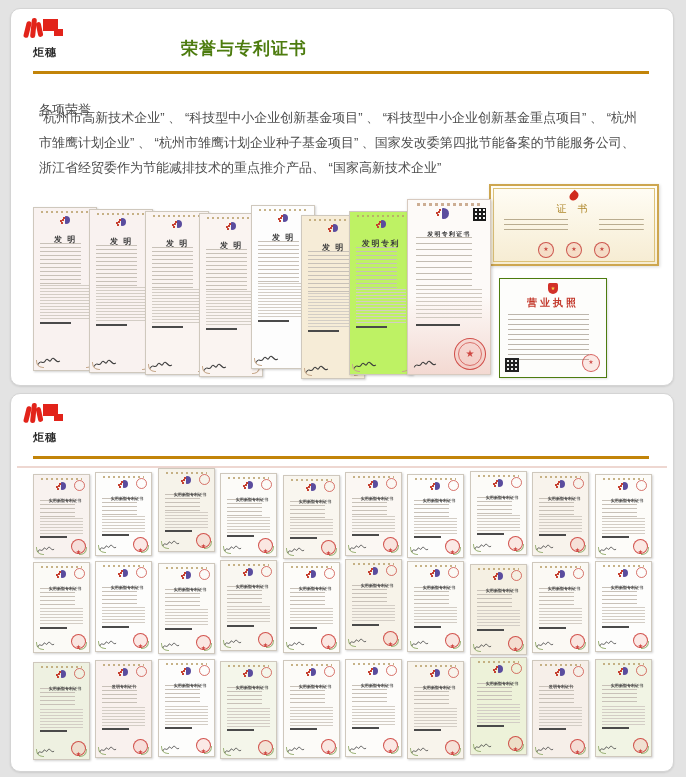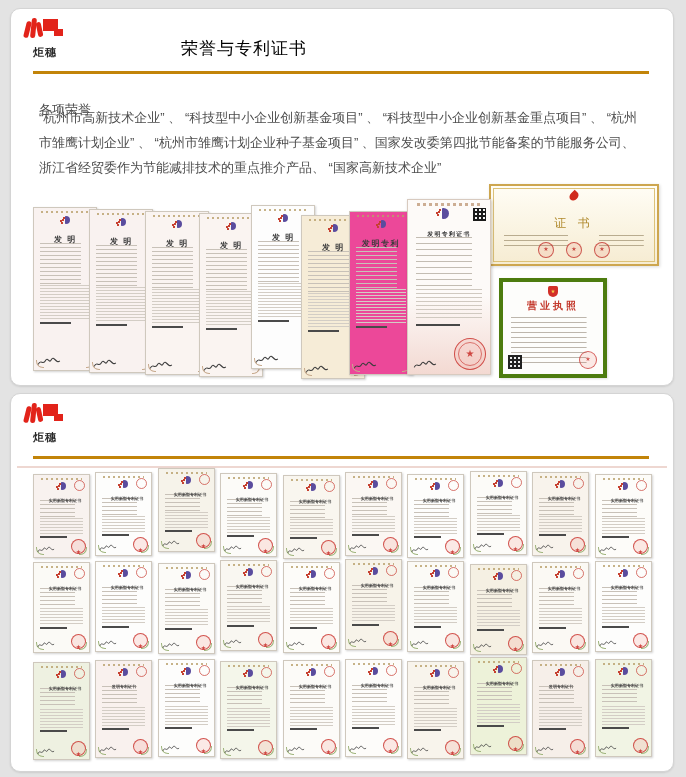--- a/index.html
+++ b/index.html
@@ -11,21 +11,21 @@
   
   .logo{position:absolute;left:12px;top:8px;width:52px;}
   .logo-mark{position:relative;width:44px;height:26px;}
   .logo-mark i{position:absolute;width:5px;height:17px;background:#e2231a;border-radius:3px;}
   .logo-mark .f1{left:2px;top:4px;transform:rotate(14deg);}
   .logo-mark .f2{left:8px;top:1px;transform:rotate(6deg);height:20px;}
   .logo-mark .f3{left:14px;top:5px;transform:rotate(-12deg);height:15px;}
   .logo-mark .sq{position:absolute;left:20px;top:2px;width:15px;height:12px;background:#e2231a;}
   .logo-mark .sq2{position:absolute;left:31px;top:12px;width:9px;height:7px;background:#e2231a;}
   .logo-text{width:44px;text-align:center;font-size:11px;font-weight:bold;color:#2a2a2a;letter-spacing:1px;margin-top:2px;}
-  .s-title{position:absolute;top:28px;width:266px;text-align:center;font-size:17px;font-weight:normal;color:#000000;letter-spacing:1px;}
+  .s-title{position:absolute;top:28px;width:266px;text-align:center;font-size:17px;font-weight:bold;color:#4d7c0f;letter-spacing:1px;}
   #slide1 .s-title{left:100px;}
   #slide2 .s-title{left:70px;}
   .rule{position:absolute;left:22px;top:62px;width:616px;height:3px;background:#c28409;}
 
   
   .s1-head{position:absolute;left:28px;top:92px;font-size:13px;color:#4d4d4d;}
   .s1-body{position:absolute;left:28px;top:96px;width:608px;font-size:13px;line-height:25px;color:#4d4d4d;}
 
   
   .mc{position:absolute;box-sizing:border-box;border:1px solid #cfc8bd;box-shadow:1px 1px 2px rgba(0,0,0,.18);padding:2px 3px;background:#fbfaf7;}
@@ -68,28 +68,28 @@
   .bc-foot{position:absolute;left:5px;right:4px;bottom:4px;display:flex;justify-content:space-between;align-items:flex-end;}
   .bc-seal{width:30px;height:30px;border:1px solid rgba(200,45,40,.8);border-radius:50%;background:rgba(235,90,75,.10);position:relative;}
   .bc-seal::before{content:'';position:absolute;left:3px;top:3px;right:3px;bottom:3px;border:1px solid rgba(200,45,40,.6);border-radius:50%;}
   .bc-seal::after{content:'★';position:absolute;left:0;right:0;top:0;text-align:center;line-height:30px;font-size:10px;color:rgba(200,45,40,.85);}
 
   
   .hitech{position:absolute;left:478px;top:175px;width:170px;height:82px;background:linear-gradient(#fffdf5,#f6ecd2);border:2px solid #cda64f;box-shadow:1px 1px 3px rgba(0,0,0,.15);box-sizing:border-box;padding:2px;}
   .ht-inner{border:1px solid #dcc178;height:100%;box-sizing:border-box;text-align:center;position:relative;}
   .ht-flame{width:8px;height:10px;margin:2px auto 0;background:#d02b1c;border-radius:0 50% 50% 50%;transform:rotate(45deg);}
   .ht-title{font-size:12px;font-weight:bold;color:#c23c1c;letter-spacing:3px;margin-top:1px;}
-  .ht-sub{font-size:12px;color:#b08a2e;letter-spacing:4px;margin-top:14px;}
+  .ht-sub{font-size:10px;color:#b08a2e;letter-spacing:4px;margin-top:1px;}
   .ht-lines{margin:3px 10px 0;height:12px;background-image:repeating-linear-gradient(180deg,#b9ac8f 0,#b9ac8f 1px,transparent 1px,transparent 5px),repeating-linear-gradient(180deg,#b9ac8f 0,#b9ac8f 1px,transparent 1px,transparent 5px);background-size:46% 100%,32% 100%;background-position:0 0,100% 0;background-repeat:no-repeat;}
   .ht-seals{position:absolute;left:0;right:0;bottom:3px;}
   .ht-seals i{display:inline-block;width:14px;height:14px;margin:0 6px;border:1px solid rgba(190,40,35,.75);border-radius:50%;background:rgba(230,90,80,.12);}
   .ht-seals i::after{content:'★';display:block;text-align:center;line-height:13px;font-size:6px;color:rgba(190,40,35,.8);}
 
   
-  .license{position:absolute;left:488px;top:269px;width:108px;height:100px;background:#fdfdfb;border:4px solid #4d7c0f;box-shadow:1px 1px 2px rgba(0,0,0,.12);text-align:center;box-sizing:border-box;padding:3px;}
+  .license{position:absolute;left:488px;top:269px;width:108px;height:100px;background:#fdfdfb;border:1px solid #4d7c0f;box-shadow:1px 1px 2px rgba(0,0,0,.12);text-align:center;box-sizing:border-box;padding:3px;}
   .lc-emblem{width:10px;height:11px;margin:1px auto 2px;background:#d23028;border-radius:2px 2px 6px 6px;}
   .lc-emblem::after{content:'★';display:block;font-size:5px;line-height:10px;color:#f6d44c;}
   .lc-title{font-size:10px;font-weight:bold;color:#c3392c;letter-spacing:3px;}
   .lc-lines{margin:4px 5px 0;height:46px;background:repeating-linear-gradient(180deg,#bdb6ac 0,#bdb6ac 1px,transparent 1px,transparent 5px);background-size:90% 100%;background-repeat:no-repeat;}
   .lc-qr{position:absolute;left:5px;bottom:5px;width:14px;height:14px;background:repeating-linear-gradient(0deg,#222 0 2px,transparent 2px 4px),repeating-linear-gradient(90deg,#222 0 2px,#eee 2px 4px);}
   .lc-seal{position:absolute;right:6px;bottom:5px;width:16px;height:16px;border:1px solid rgba(200,50,45,.75);border-radius:50%;background:rgba(235,90,75,.12);}
   .lc-seal::after{content:'★';display:block;text-align:center;line-height:15px;font-size:6px;color:rgba(200,50,45,.8);}
 
   
   .aaa{position:absolute;left:604px;top:270px;width:46px;height:100px;background:#fdfeff;border:3px solid #5ba9d9;outline:1px solid #bcdcf0;outline-offset:-6px;box-sizing:border-box;text-align:center;padding:4px 1px;}
@@ -209,21 +209,21 @@
     <div class="mc-body"></div>
     <div class="mc-para"></div>
     <div class="mc-bar"></div>
     <div class="mc-foot">
       <svg class="mc-sig" viewBox="0 0 20 8">
             <path d="M1 6 C3 1 5 7 7 3 S10 6 12 2 S16 6 19 3" fill="none" stroke="#3d3d3d" stroke-width="0.9"></path>
           </svg>
 
     </div>
   </div>
-      <div class="mc sliver" style="background: #ec4899; left: 338px; top: 202px; width: 64px; height: 164px; z-index: 7;">
+      <div class="mc sliver" style="background: #bef264; left: 338px; top: 202px; width: 64px; height: 164px; z-index: 7;">
     <div class="mc-orn"></div>
     <div class="mc-logo plogo"></div>
 
     <div class="mc-title"><span class="fitc">发明专利</span></div>
     <div class="mc-body"></div>
     <div class="mc-para"></div>
     <div class="mc-bar"></div>
     <div class="mc-foot">
       <svg class="mc-sig" viewBox="0 0 20 8">
             <path d="M1 6 C3 1 5 7 7 3 S10 6 12 2 S16 6 19 3" fill="none" stroke="#3d3d3d" stroke-width="0.9"></path>

